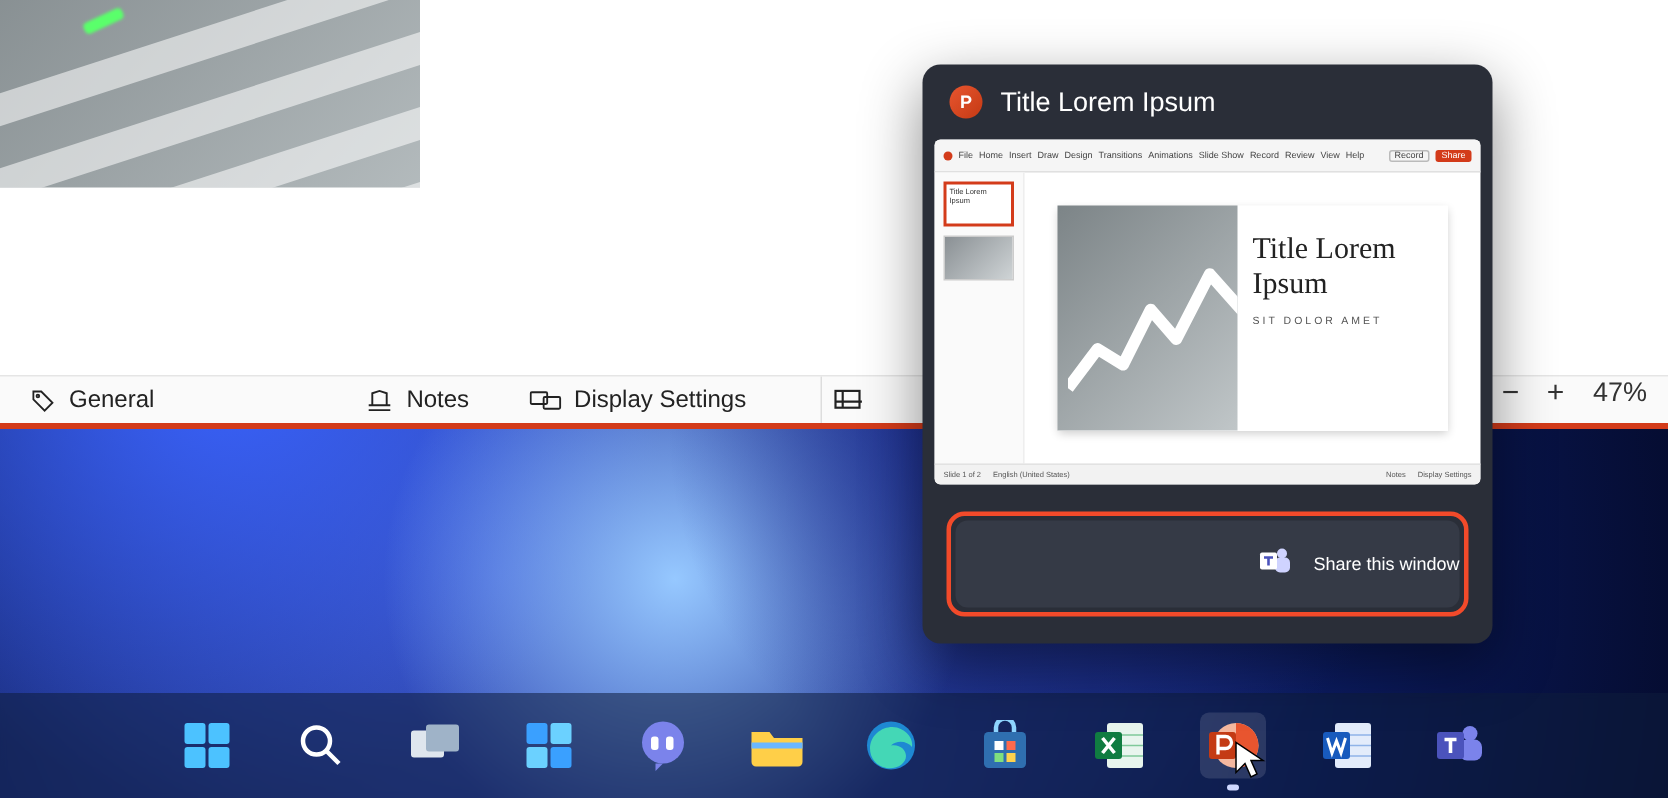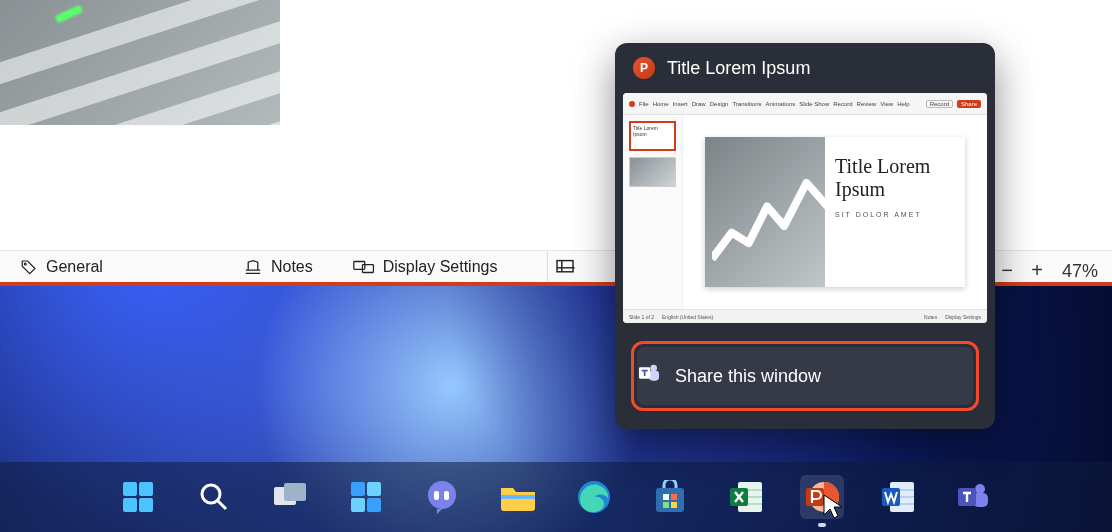--- a/index.html
+++ b/index.html
@@ -6,21 +6,21 @@
   *{box-sizing:border-box;}
   
   .ppt-window{position:absolute;left:0;top:0;width:1112px;height:286px;background:#fff;}
   .ppt-slide-image{position:absolute;left:0;top:0;width:280px;height:125px;overflow:hidden;}
   .stairs{position:absolute;left:-60px;top:-60px;width:380px;height:260px;background:linear-gradient(135deg,#7c8487 0%,#bfc6c8 100%);}
   .stairs::before,.stairs::after{content:"";position:absolute;left:0;width:100%;height:22px;background:rgba(255,255,255,.55);transform:skewY(-18deg);}
   .stairs::before{top:80px;}
   .stairs::after{top:130px;box-shadow:0 50px 0 rgba(255,255,255,.55),0 100px 0 rgba(255,255,255,.55);}
   .green-dot{position:absolute;left:55px;top:10px;width:28px;height:8px;background:#5aff6b;border-radius:3px;filter:blur(1px);transform:rotate(-25deg);}
   
-  .status-bar{position:absolute;left:0;top:250px;width:1112px;height:36px;background:#fafafa;border-top:1px solid #e5e5e5;border-bottom:4px solid #d33b1a;display:flex;align-items:flex-end;font-size:16px;color:#222;}
+  .status-bar{position:absolute;left:0;top:250px;width:1112px;height:36px;background:#fafafa;border-top:1px solid #e5e5e5;border-bottom:4px solid #d33b1a;display:flex;align-items:flex-start;font-size:16px;color:#222;}
   .sb-item{display:flex;align-items:center;gap:8px;padding:0 20px;height:100%;}
   .sb-icon{display:inline-flex;}
   .sb-spacer{flex:1;}
   .sb-zoom{padding:0 14px;font-size:18px;color:#333;}
   .sb-minus-plus{width:22px;text-align:center;font-size:20px;color:#333;}
   .sb-view-btn{width:34px;height:100%;display:flex;align-items:center;justify-content:center;border-left:1px solid #e0e0e0;}
   
   .wallpaper{position:absolute;left:0;top:286px;width:1112px;height:246px;background:radial-gradient(circle at 30% 40%,#3b56c7 0%,#0b1b5f 70%,#050c30 100%);overflow:hidden;}
   .bloom{position:absolute;border-radius:50%;}
   .b1{width:700px;height:700px;left:-200px;top:-400px;background:radial-gradient(circle,#3a63ff 0%,transparent 60%);} 
@@ -53,21 +53,21 @@
   .ms-left{flex:1;background:linear-gradient(135deg,#7c8487,#c0c6c8);position:relative;overflow:hidden;}
   .ms-line{position:absolute;left:6%;right:6%;top:20%;height:70%;}
   .ms-right{flex:1;background:#fff;padding:14px 10px;color:#222;}
   .ms-right h1{font-family:Georgia,"Times New Roman",serif;font-size:20px;margin:4px 0 10px;font-weight:500;}
   .ms-right p{margin:0;font-size:7px;letter-spacing:2px;color:#555;}
   .thumb-status{position:absolute;left:0;right:0;bottom:0;height:14px;background:#f2f2f2;border-top:1px solid #e2e2e2;font-size:5px;color:#555;display:flex;align-items:center;gap:8px;padding:0 6px;}
   .thumb-status .sp{flex:1;}
   
   .share-row{margin:14px 12px 14px;padding:4px;}
   .share-highlight{border:3px solid #f24a2a;border-radius:12px;padding:3px;}
-  .share-btn{height:58px;border-radius:8px;background:#353a46;display:flex;align-items:center;justify-content:flex-start;gap:14px;color:#fff;font-size:18px;}
+  .share-btn{height:58px;border-radius:8px;background:#353a46;display:flex;align-items:center;justify-content:flex-end;gap:14px;color:#fff;font-size:12px;}
 </style>
 </head>
 <body>
 
 <div class="ppt-window">
   <div class="ppt-slide-image">
     <div class="stairs"></div>
     <div class="green-dot"></div>
   </div>
 

